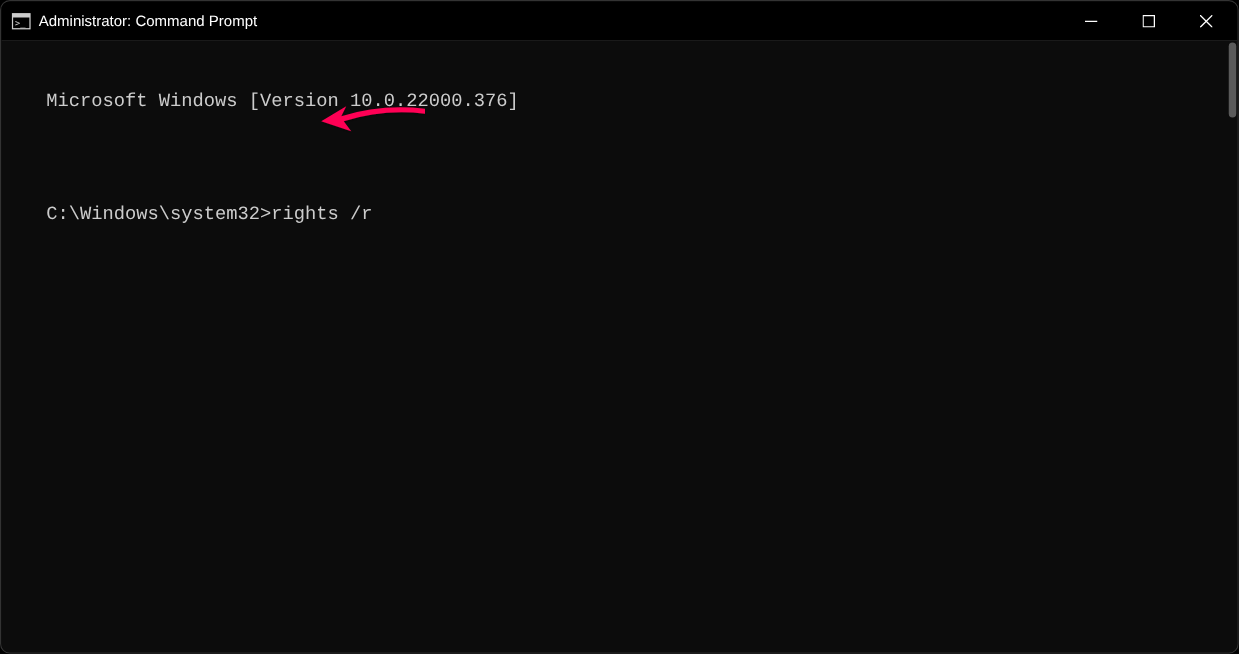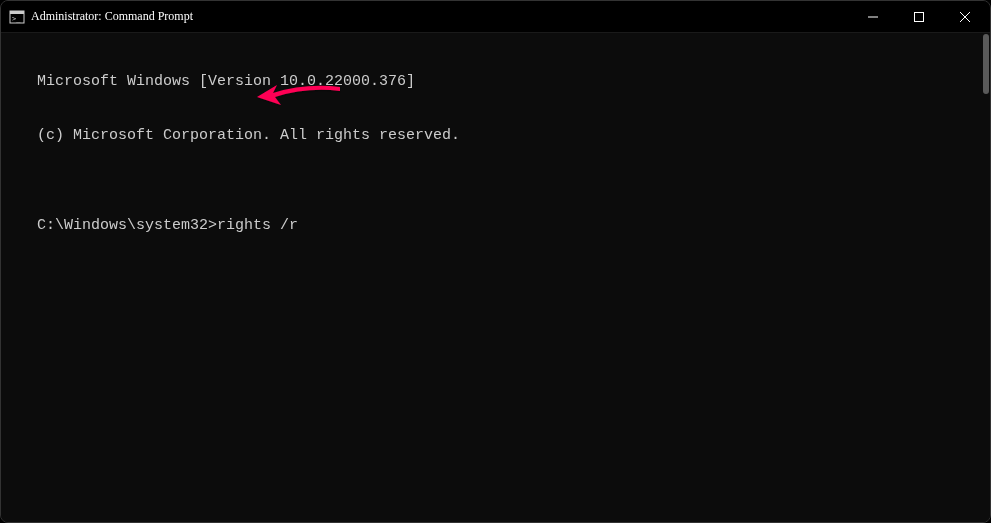--- a/index.html
+++ b/index.html
@@ -40,21 +40,21 @@
       align-items: center;
       justify-content: center;
     }
     .titlebar-icon svg {
       width: 16px;
       height: 16px;
     }
     .titlebar-title {
       color: #ffffff;
       font-size: 12px;
-      font-family: Liberation Serif, serif;
+      font-family: Liberation Sans, sans-serif;
       flex: 1;
     }
     .titlebar-controls {
       display: flex;
       height: 100%;
     }
     .titlebar-btn {
       width: 46px;
       height: 32px;
       display: flex;
@@ -129,21 +129,20 @@
       <div class="titlebar-btn close">
         <svg viewBox="0 0 10 10">
             <line x1="0" y1="0" x2="10" y2="10" stroke="#fff" stroke-width="1"></line>
             <line x1="10" y1="0" x2="0" y2="10" stroke="#fff" stroke-width="1"></line>
           </svg>
       </div>
     </div>
   </div>
   <div class="terminal">
     <div class="terminal-line">Microsoft Windows [Version 10.0.22000.376]</div>
-    <div class="terminal-line">(c) Microsoft Corporation. All rights reserved.</div>
     <div class="terminal-line"></div>
     <div class="terminal-line"><span>C:\Windows\system32&gt;</span><span>rights /r</span></div>
   </div>
   <div class="scrollbar"></div>
   <div class="arrow-annotation">
     <svg viewBox="0 0 90 36">
       <defs>
         <filter id="shadow" x="-20%" y="-20%" width="140%" height="140%">
           <feDropShadow dx="0" dy="1" stdDeviation="1" flood-opacity="0.4"></feDropShadow>
         </filter>

